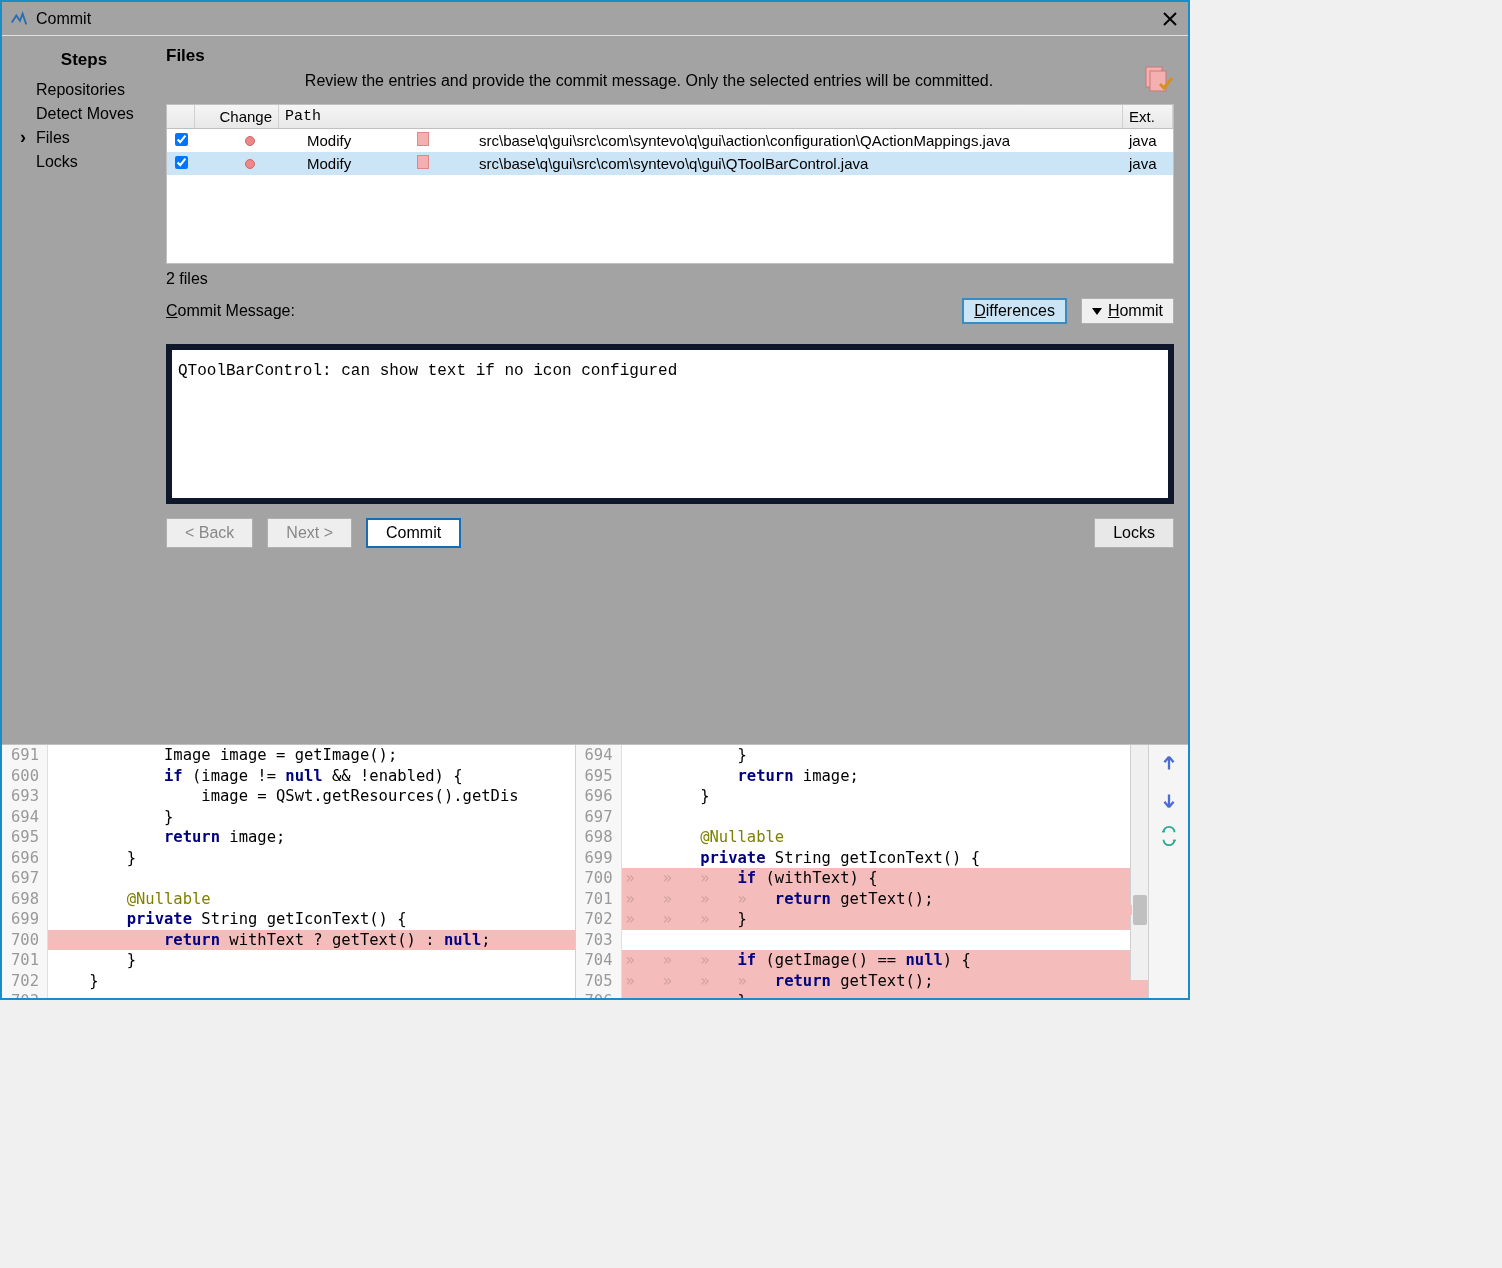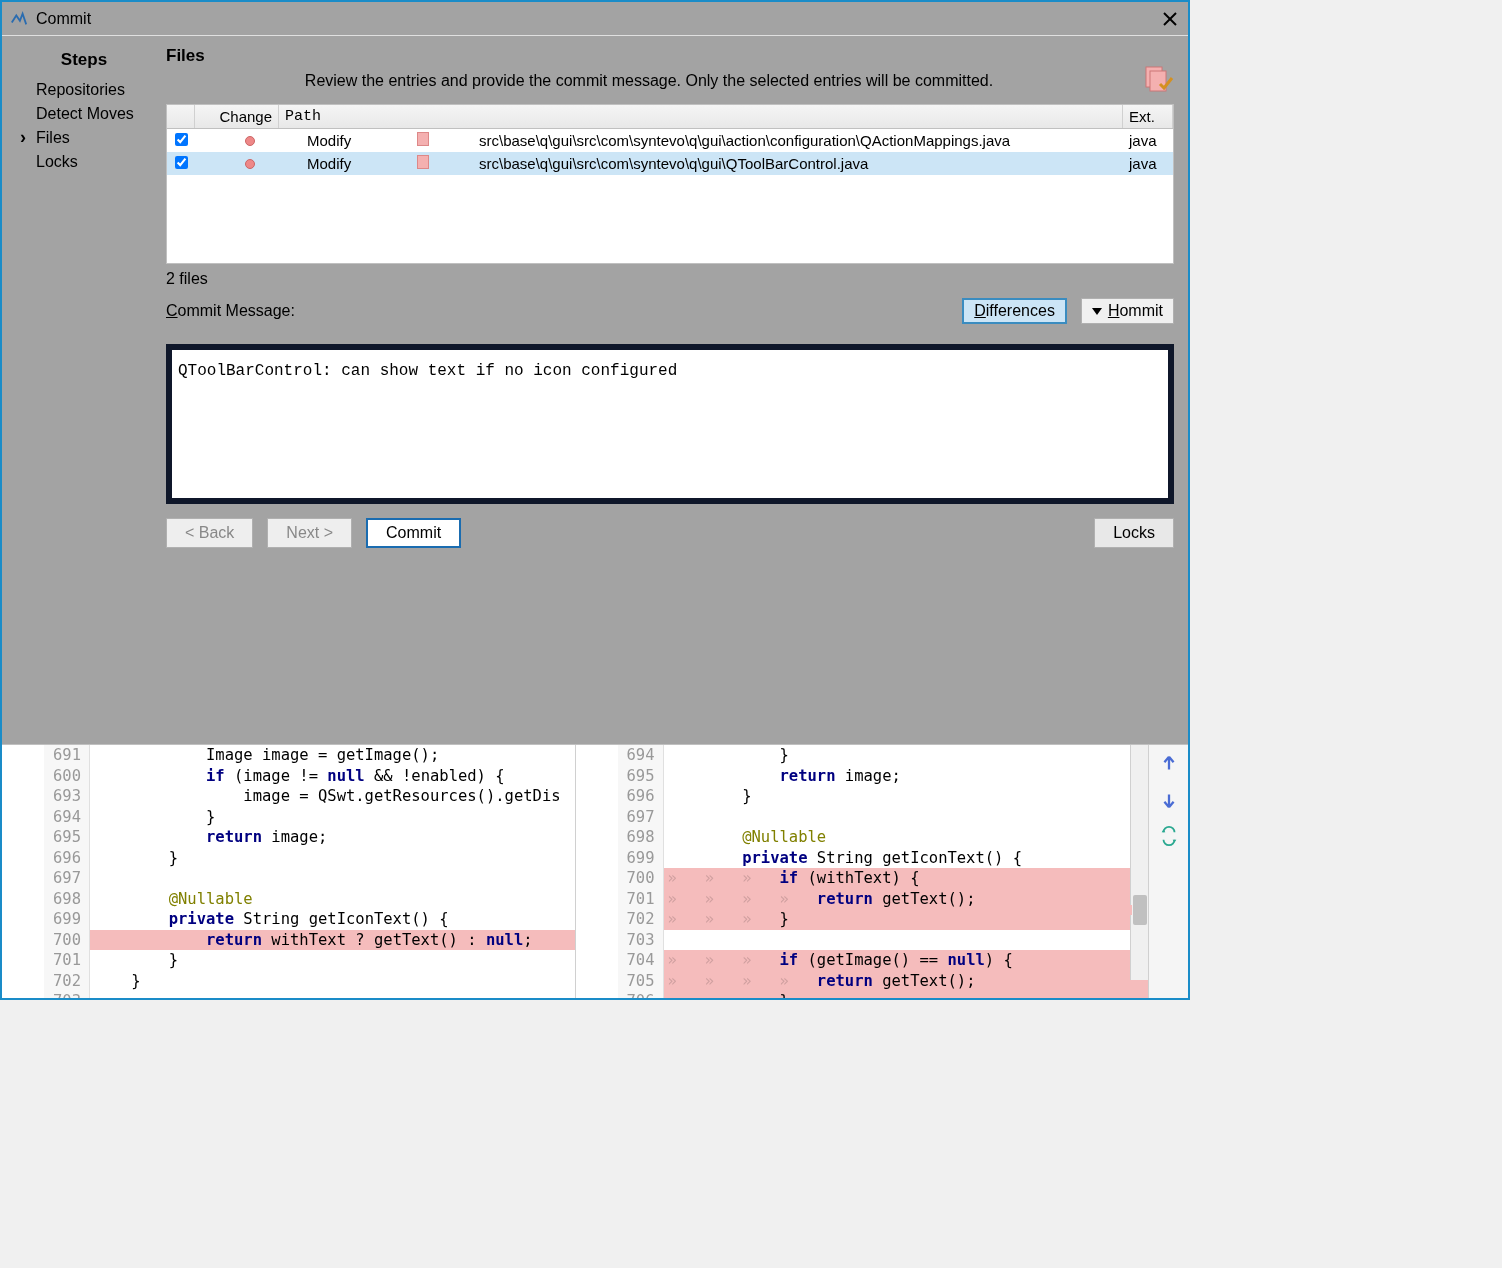--- a/index.html
+++ b/index.html
@@ -56,21 +56,21 @@
 
 .commit-msg { width: 100%; height: 160px; border: 6px solid #0f172a; padding: 12px 6px; font-family: Liberation Mono, monospace; font-size: 16px; resize: none; background: #fff; }
 
 .button-row { display: flex; align-items: center; margin-top: 14px; gap: 14px; }
 .btn { height: 30px; padding: 0 18px; font-size: 16px; border: 1px solid #b0b0b0; background: #e8e8e8; cursor: pointer; }
 .btn:disabled { color: #888; background: #eee; }
 .btn.primary { border: 2px solid #1a6cb0; background: #fff; }
 .spacer { flex: 1; }
 
 .diff-pane { border-top: 1px solid #c0c0c0; display: flex; height: 254px; background: #fff; font-family: Consolas, monospace; font-size: 15.5px; position: relative; }
-.diff-side { flex: 1; overflow: hidden; position: relative; padding-left: 42px; }
+.diff-side { flex: 1; overflow: hidden; position: relative; }
 .diff-side.left { border-right: 1px solid #d0d0d0; }
 .diff-gutter-arrows { width: 40px; display: flex; flex-direction: column; align-items: center; gap: 14px; padding-top: 8px; background: #f5f5f5; border-left: 1px solid #d0d0d0; }
 .arrow-icon { width: 22px; height: 22px; cursor: pointer; }
 .code-line { display: flex; white-space: pre; line-height: 20.5px; }
 .ln { width: 46px; text-align: right; color: #999; padding-right: 8px; background: #f7f7f7; border-right: 1px solid #e0e0e0; user-select: none; }
 .code { padding-left: 4px; flex: 1; overflow: hidden; }
 .hl-chg { background: #f5bcbc; }
 .kw-ann { color: #808000; }
 .kw { color: #000080; font-weight: bold; }
 .scrollbar-v { position: absolute; right: 40px; top: 0; width: 18px; bottom: 18px; background: #f0f0f0; border-left: 1px solid #d0d0d0; }

